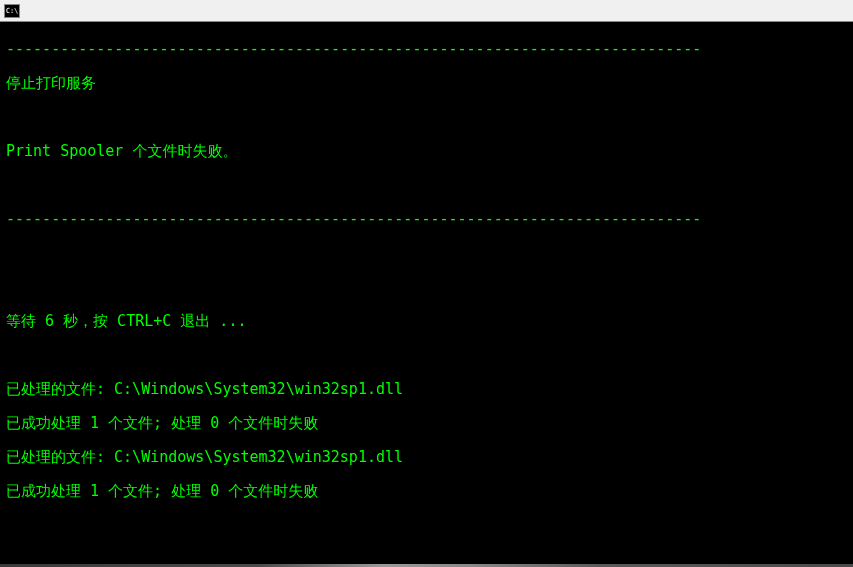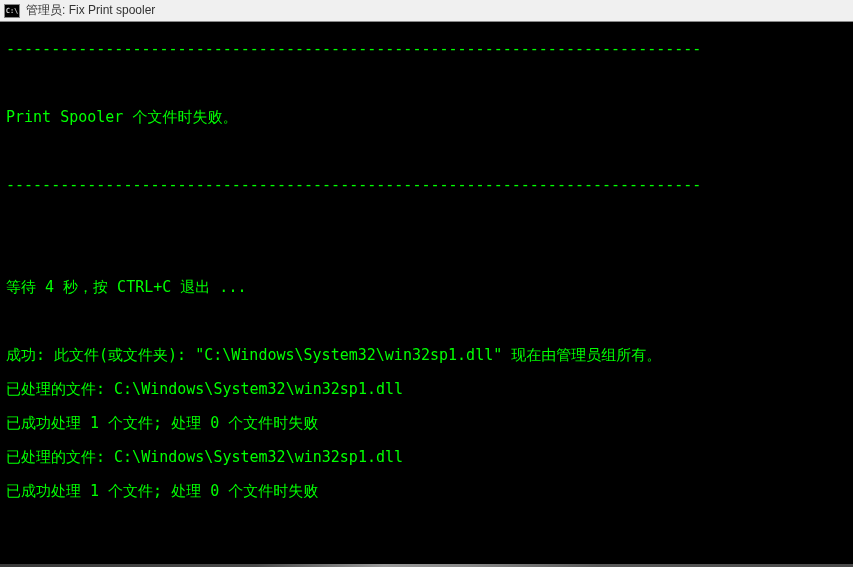--- a/index.html
+++ b/index.html
@@ -61,34 +61,33 @@
     .bottom-strip {
       height: 3px;
       background: linear-gradient(to right, #3a3a3a 0%, #4a4a4a 30%, #999 45%, #888 55%, #5a5a5a 70%, #4a4a4a 100%);
     }
   </style>
 </head>
 <body>
 
 <div class="titlebar">
   <div class="titlebar-icon">C:\</div>
-  <span>管理员:  Fix Print spooler</span>
 </div>
 
 <div class="terminal">
 <div class="term-line divider">-----------------------------------------------------------------------------</div>
+<div class="term-line">停止打印服务</div>
 <div class="term-line"></div>
 <div class="term-line">Print Spooler 个文件时失败。</div>
 <div class="term-line"></div>
 <div class="term-line divider">-----------------------------------------------------------------------------</div>
 <div class="term-line"></div>
 <div class="term-line"></div>
-<div class="term-line">等待 4 秒，按 CTRL+C 退出 ...</div>
+<div class="term-line">等待 6 秒，按 CTRL+C 退出 ...</div>
 <div class="term-line"></div>
-<div class="term-line">成功: 此文件(或文件夹): "C:\Windows\System32\win32sp1.dll" 现在由管理员组所有。</div>
 <div class="term-line">已处理的文件: C:\Windows\System32\win32sp1.dll</div>
 <div class="term-line">已成功处理 1 个文件; 处理 0 个文件时失败</div>
 <div class="term-line">已处理的文件: C:\Windows\System32\win32sp1.dll</div>
 <div class="term-line">已成功处理 1 个文件; 处理 0 个文件时失败</div>
 
 
 
 
 
 

